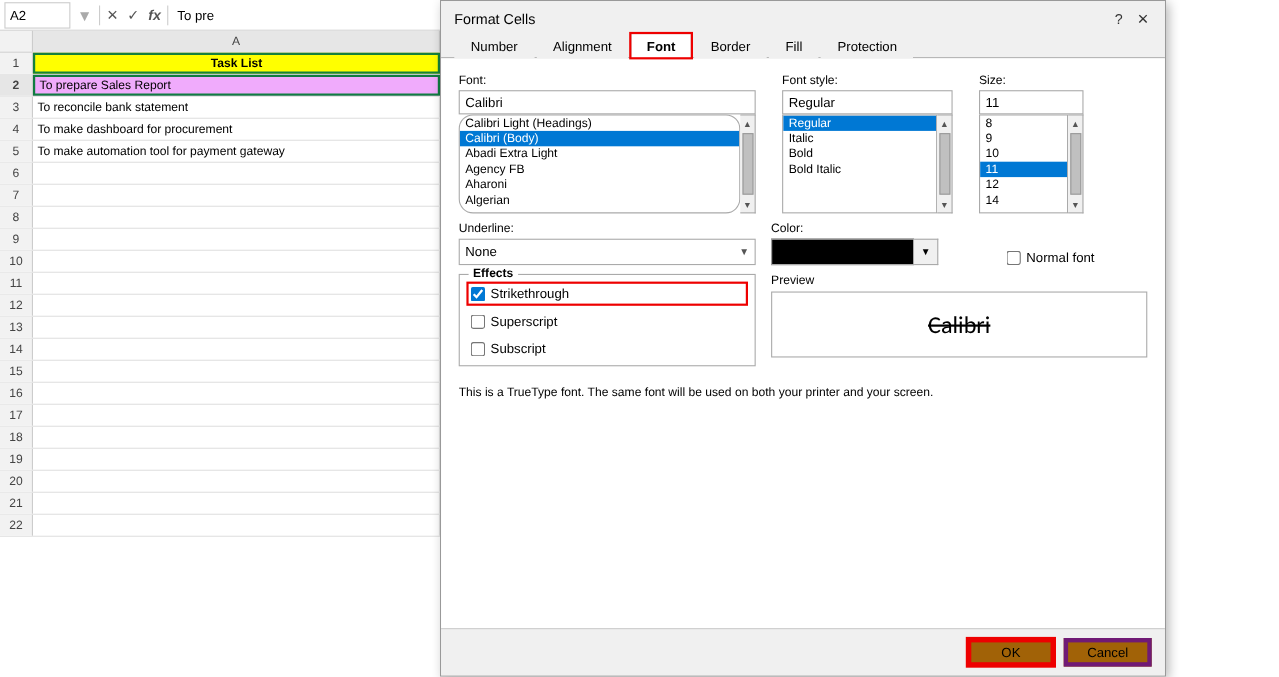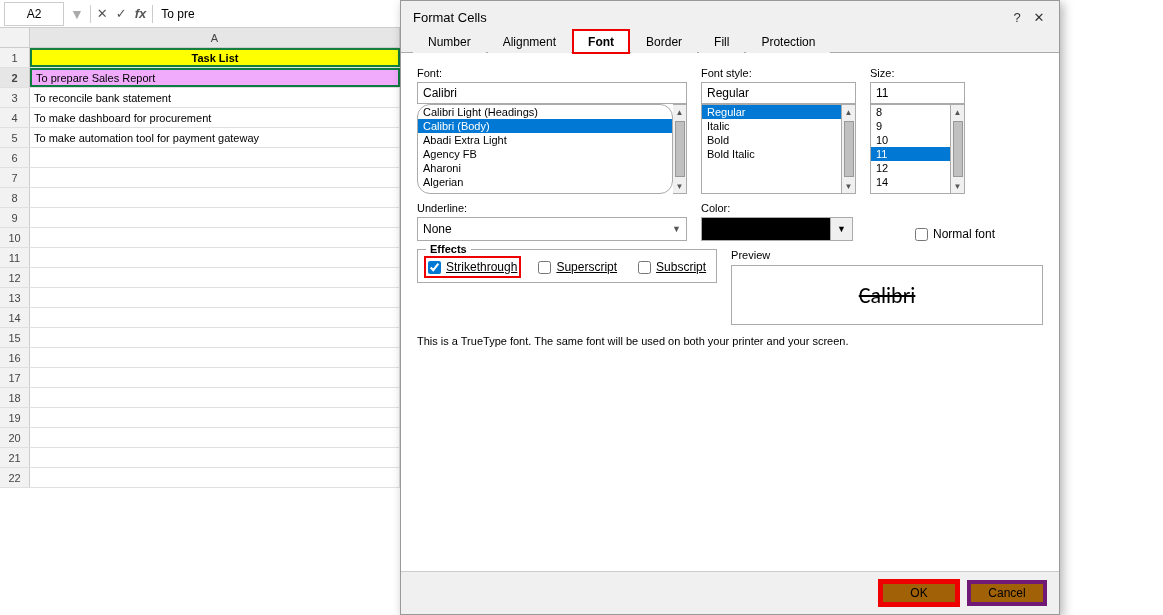--- a/index.html
+++ b/index.html
@@ -21,21 +21,20 @@
       border-bottom: 1px solid #ccc;
       background: #fff;
       padding: 0 4px;
       gap: 4px;
     }
     .cell-ref-box {
       width: 60px;
       border: 1px solid #ccc;
       padding: 4px 4px;
       font-size: 12px;
-      text-align: center;
     }
     .formula-sep {
       color: #aaa;
       font-size: 14px;
       cursor: pointer;
       padding: 0 2px;
     }
     .formula-icon {
       font-size: 13px;
       color: #555;
@@ -357,24 +356,23 @@
       position: absolute;
       top: -7px;
       left: 8px;
       background: #fff;
       padding: 0 4px;
       font-size: 11px;
       font-weight: 600;
     }
     .effects-items {
       display: flex;
-      flex-direction: row;
-      gap: 21px;
+      flex-direction: column;
+      gap: 11px;
       margin-top: 4px;
-      text-decoration: underline;
     }
 
     
     .strikethrough-highlight {
       outline: 2px solid #e00;
       outline-offset: 2px;
       display: inline-flex;
       align-items: center;
       gap: 5px;
     }
@@ -432,21 +430,21 @@
       justify-content: center;
     }
     .dialog-btn.primary {
       border-color: #e00;
       outline: 2px solid #e00;
       outline-offset: -1px;
     }
 
     .main-sections {
       display: flex;
-      gap: 14px;
+      gap: 24px;
     }
   </style>
 </head>
 <body>
 
 <div class="spreadsheet">
 
   <div class="formula-bar">
     <input class="cell-ref-box" value="A2" readonly="" style="">
     <span class="formula-sep">▼</span>

